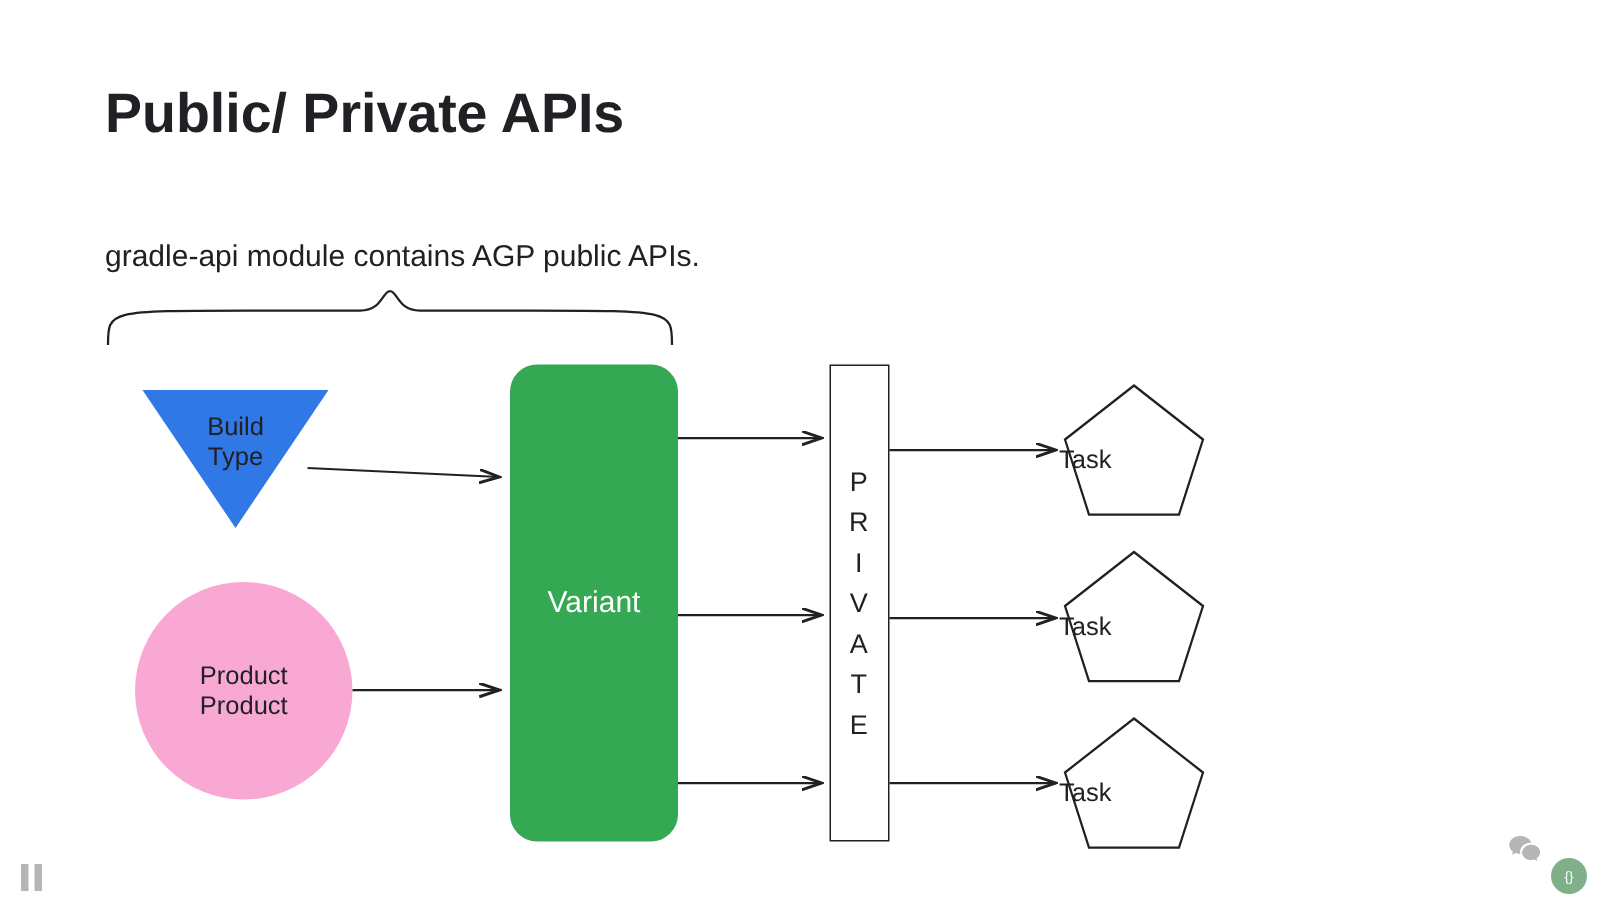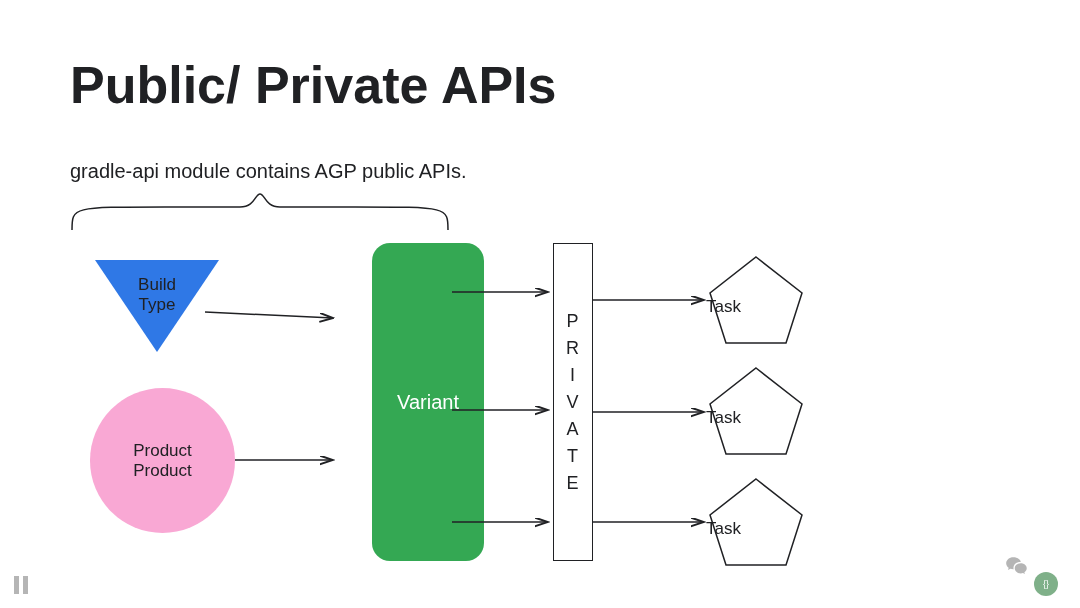--- a/index.html
+++ b/index.html
@@ -8,21 +8,21 @@
     height: 608px;
     position: relative;
     font-family: "Google Sans", "Product Sans", Arial, sans-serif;
     background: #fff;
     overflow: hidden;
   }
   .title {
     position: absolute;
     left: 70px;
     top: 55px;
-    font-size: 52px;
+    font-size: 37px;
     font-weight: 700;
     color: #202124;
     text-align: right;
   }
   .subtitle {
     position: absolute;
     left: 70px;
     top: 160px;
     font-size: 20px;
     font-weight: 400;
@@ -84,21 +84,20 @@
     width: 112px;
     height: 318px;
     background: #34A853;
     border-radius: 18px;
     display: flex;
     align-items: center;
     justify-content: center;
     color: #fff;
     font-size: 20px;
     font-weight: 500;
-    margin-left: 32px;
   }
   
   .private {
     position: absolute;
     left: 553px;
     top: 243px;
     width: 40px;
     height: 318px;
     border: 1.5px solid #202124;
     background: #fff;

